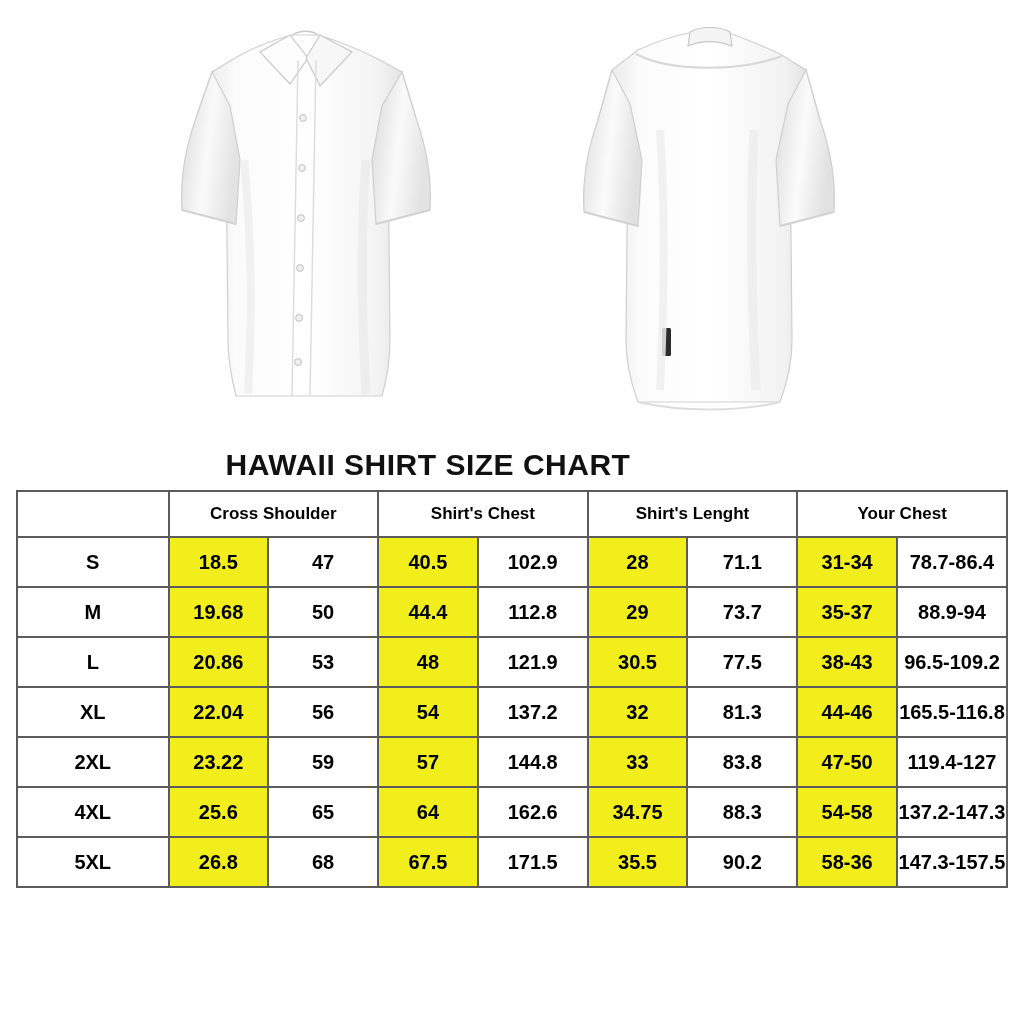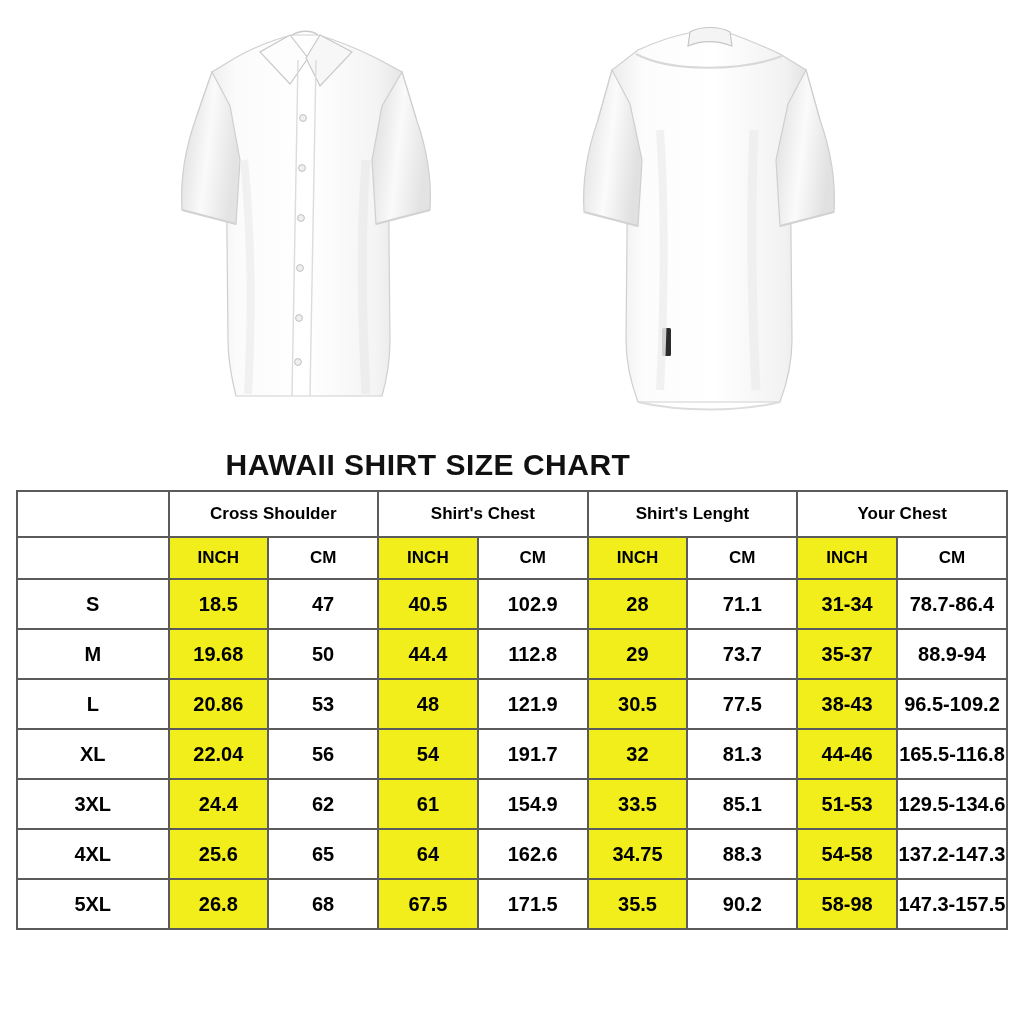--- a/index.html
+++ b/index.html
@@ -188,31 +188,20 @@
       </colgroup>
       <tbody>
         <tr class="row-group-head">
           <td class="blank"></td>
           <td class="group-cell" colspan="2">Cross Shoulder</td>
           <td class="group-cell" colspan="2">Shirt's Chest</td>
           <td class="group-cell" colspan="2">Shirt's Lenght</td>
           <td class="group-cell" colspan="2">Your Chest</td>
         </tr>
 
-        <tr class="row-units">
-          <td class="blank"></td>
-          <td class="hl unit-cell">INCH</td>
-          <td class="unit-cell">CM</td>
-          <td class="hl unit-cell">INCH</td>
-          <td class="unit-cell">CM</td>
-          <td class="hl unit-cell">INCH</td>
-          <td class="unit-cell">CM</td>
-          <td class="hl unit-cell">INCH</td>
-          <td class="unit-cell">CM</td>
-        </tr>
 
         <tr class="row-data">
           <td class="size-cell">S</td>
           <td class="hl">18.5</td>
           <td>47</td>
           <td class="hl">40.5</td>
           <td>102.9</td>
           <td class="hl">28</td>
           <td>71.1</td>
           <td class="hl">31-34</td>
@@ -241,39 +230,39 @@
           <td>77.5</td>
           <td class="hl">38-43</td>
           <td class="small-cm">96.5-109.2</td>
         </tr>
 
         <tr class="row-data">
           <td class="size-cell">XL</td>
           <td class="hl">22.04</td>
           <td>56</td>
           <td class="hl">54</td>
-          <td>191.7</td>
+          <td>137.2</td>
           <td class="hl">32</td>
           <td>81.3</td>
           <td class="hl">44-46</td>
           <td class="small-cm">165.5-116.8</td>
         </tr>
 
-
-        <tr class="row-data">
-          <td class="size-cell">3XL</td>
-          <td class="hl">24.4</td>
-          <td>62</td>
-          <td class="hl">61</td>
-          <td>154.9</td>
-          <td class="hl">33.5</td>
-          <td>85.1</td>
-          <td class="hl">51-53</td>
-          <td class="small-cm">129.5-134.6</td>
-        </tr>
+        <tr class="row-data">
+          <td class="size-cell">2XL</td>
+          <td class="hl">23.22</td>
+          <td>59</td>
+          <td class="hl">57</td>
+          <td>144.8</td>
+          <td class="hl">33</td>
+          <td>83.8</td>
+          <td class="hl">47-50</td>
+          <td class="small-cm">119.4-127</td>
+        </tr>
+
 
         <tr class="row-data">
           <td class="size-cell">4XL</td>
           <td class="hl">25.6</td>
           <td>65</td>
           <td class="hl">64</td>
           <td>162.6</td>
           <td class="hl">34.75</td>
           <td>88.3</td>
           <td class="hl">54-58</td>
@@ -281,20 +270,20 @@
         </tr>
 
         <tr class="row-data">
           <td class="size-cell">5XL</td>
           <td class="hl">26.8</td>
           <td>68</td>
           <td class="hl">67.5</td>
           <td>171.5</td>
           <td class="hl">35.5</td>
           <td>90.2</td>
-          <td class="hl">58-98</td>
+          <td class="hl">58-36</td>
           <td class="small-cm">147.3-157.5</td>
         </tr>
       </tbody>
     </table>
   </div>
 
 </div>
 
 </body></html>

